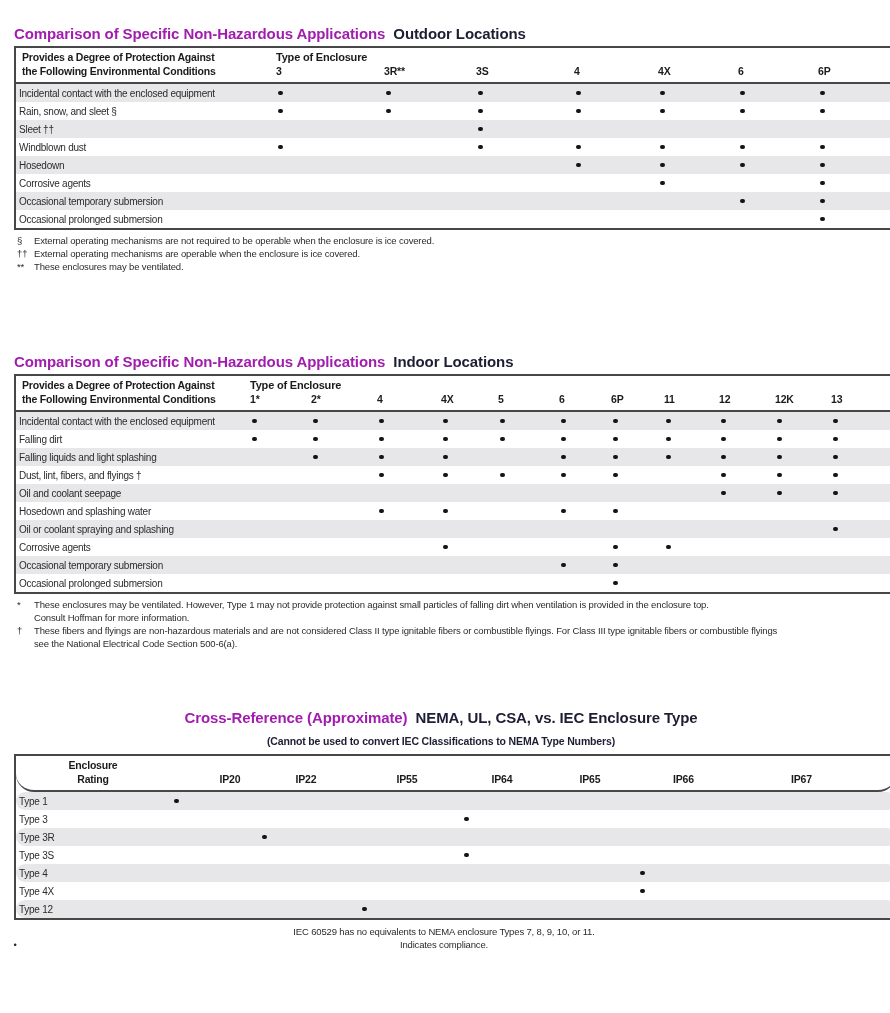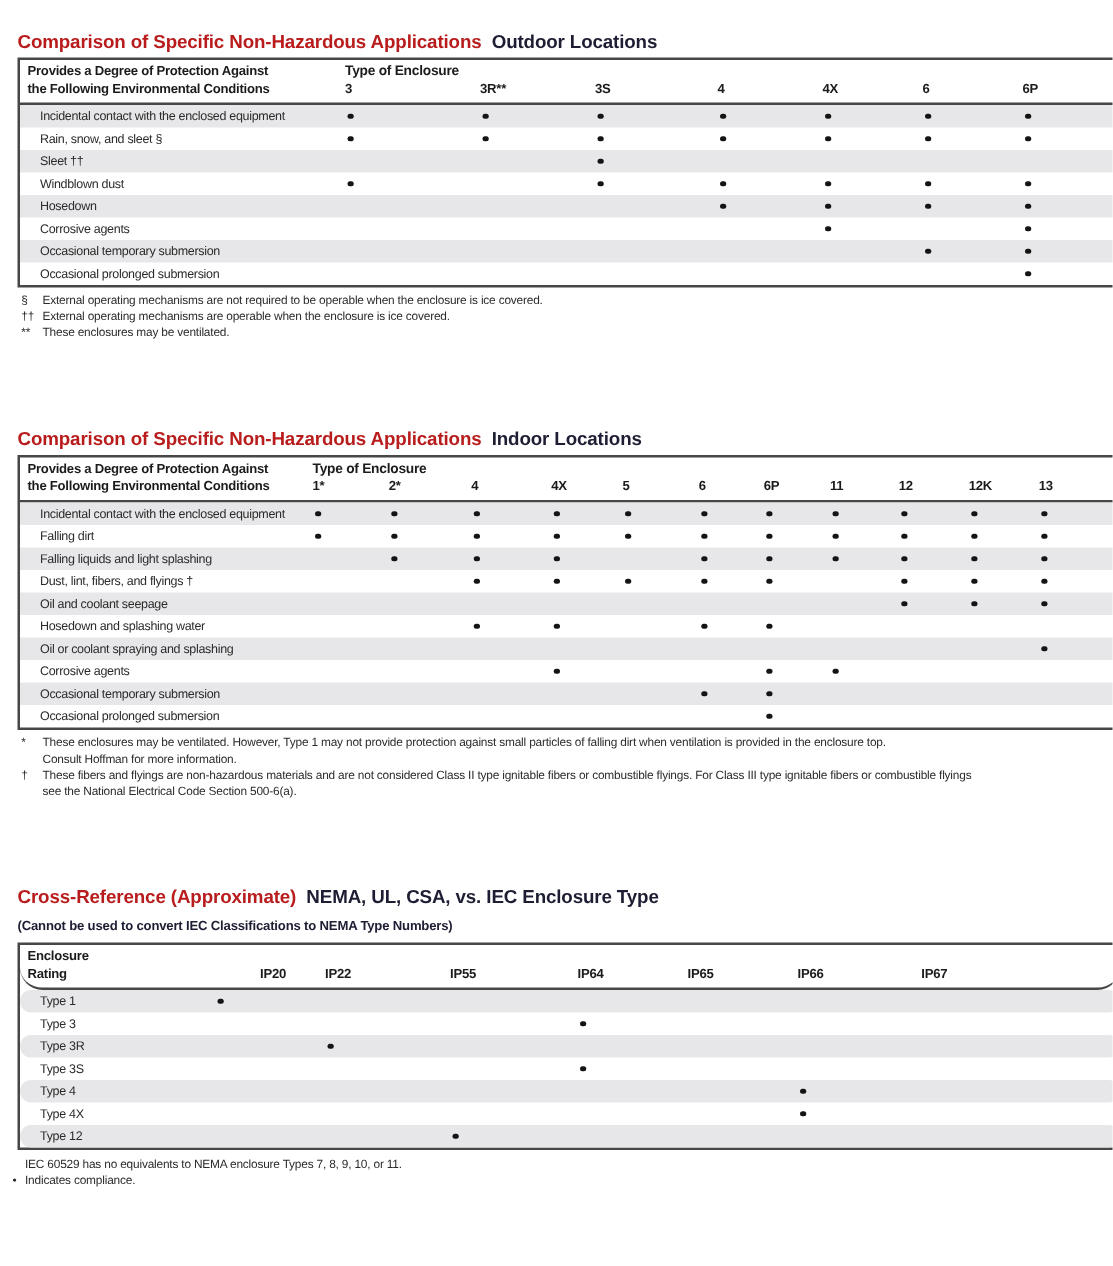--- a/index.html
+++ b/index.html
@@ -5,25 +5,25 @@
   * { box-sizing: border-box; margin: 0; padding: 0; }
   html, body { background: #ffffff; }
   body {
     width: 890px; height: 1013px; position: relative;
     font-family: "Liberation Sans", sans-serif;
     color: #2b2b2b;
     overflow: hidden;
   }
   .sec { position: absolute; left: 14px; width: 854px; }
   .sec1 { top: 24px; }
-  .sec2 { top: 342px; }
-  .sec3 { top: 708px; }
+  .sec2 { top: 352px; }
+  .sec3 { top: 708px; text-align: center; }
 
   .title { font-weight: bold; font-size: 15px; line-height: 19px; letter-spacing: -0.1px; margin-bottom: 3px; white-space: nowrap; }
-  .title .red  { color: #b91c1c; }
+  .title .red  { color: #a21caf; }
   .title .dark { color: #1d1d33; margin-left: 4px; }
 
   .subtitle { font-weight: bold; font-size: 10.5px; line-height: 14px; color: #1d1d33; margin: 7px 0 6px 0; letter-spacing: -0.15px; }
 
   .tbl { border: 2px solid #474747; background: #fff; width: 884px; }
   .grid { display: grid; }
   .t1 .grid { grid-template-columns: 250px 108px 92px 98px 84px 80px 80px 58px; }
   .t2 .grid { grid-template-columns: 225px 61px 66px 64px 57px 61px 52px 53px 55px 56px 56px 44px; }
   .t3 .grid { grid-template-columns: 148px 88px 100px 102px 88px 88px 99px 137px; border-radius: 18px; }
 
@@ -32,21 +32,21 @@
   .hdr .hline { font-weight: bold; font-size: 10.5px; line-height: 14px; color: #1b1b1b; letter-spacing: -0.2px; white-space: nowrap; }
   .hdr .tl { grid-row: 1; grid-column: 2 / -1; font-weight: bold; font-size: 11px; line-height: 14px; color: #1b1b1b; letter-spacing: -0.2px; }
   .hdr .cn { grid-row: 2; font-weight: bold; font-size: 10.5px; line-height: 15px; color: #1b1b1b; letter-spacing: -0.2px; }
   .t1 .tc { padding-left: 10px; }
   .t2 .tc { padding-left: 9px; }
   .t3 .tc { padding-left: 8px; }
 
   .row { height: 18px; align-items: center; }
   .row:nth-child(odd) { background: #e7e7e9; }
   .cell { display: flex; align-items: center; height: 18px; }
-  .cell.lbl { padding-left: 16px; font-size: 10px; letter-spacing: -0.25px; color: #2b2b2b; white-space: nowrap; }
+  .cell.lbl { padding-left: 3px; font-size: 10px; letter-spacing: -0.25px; color: #2b2b2b; white-space: nowrap; }
   .dot { width: 4.5px; height: 4.5px; border-radius: 50%; background: #141414; margin-left: 2px; }
 
   .foot { margin-top: 4px; }
   .fn { display: flex; font-size: 9.5px; line-height: 13px; letter-spacing: -0.15px; color: #2b2b2b; }
   .fn .m { flex: 0 0 20px; padding-left: 3px; }
   .fn .txt { flex: 1; }
   .sec3 .foot { margin-left: -6px; margin-top: 5px; }
   .sec3 .fn .m { flex: 0 0 12px; padding-left: 2px; }
 </style>
 </head>

